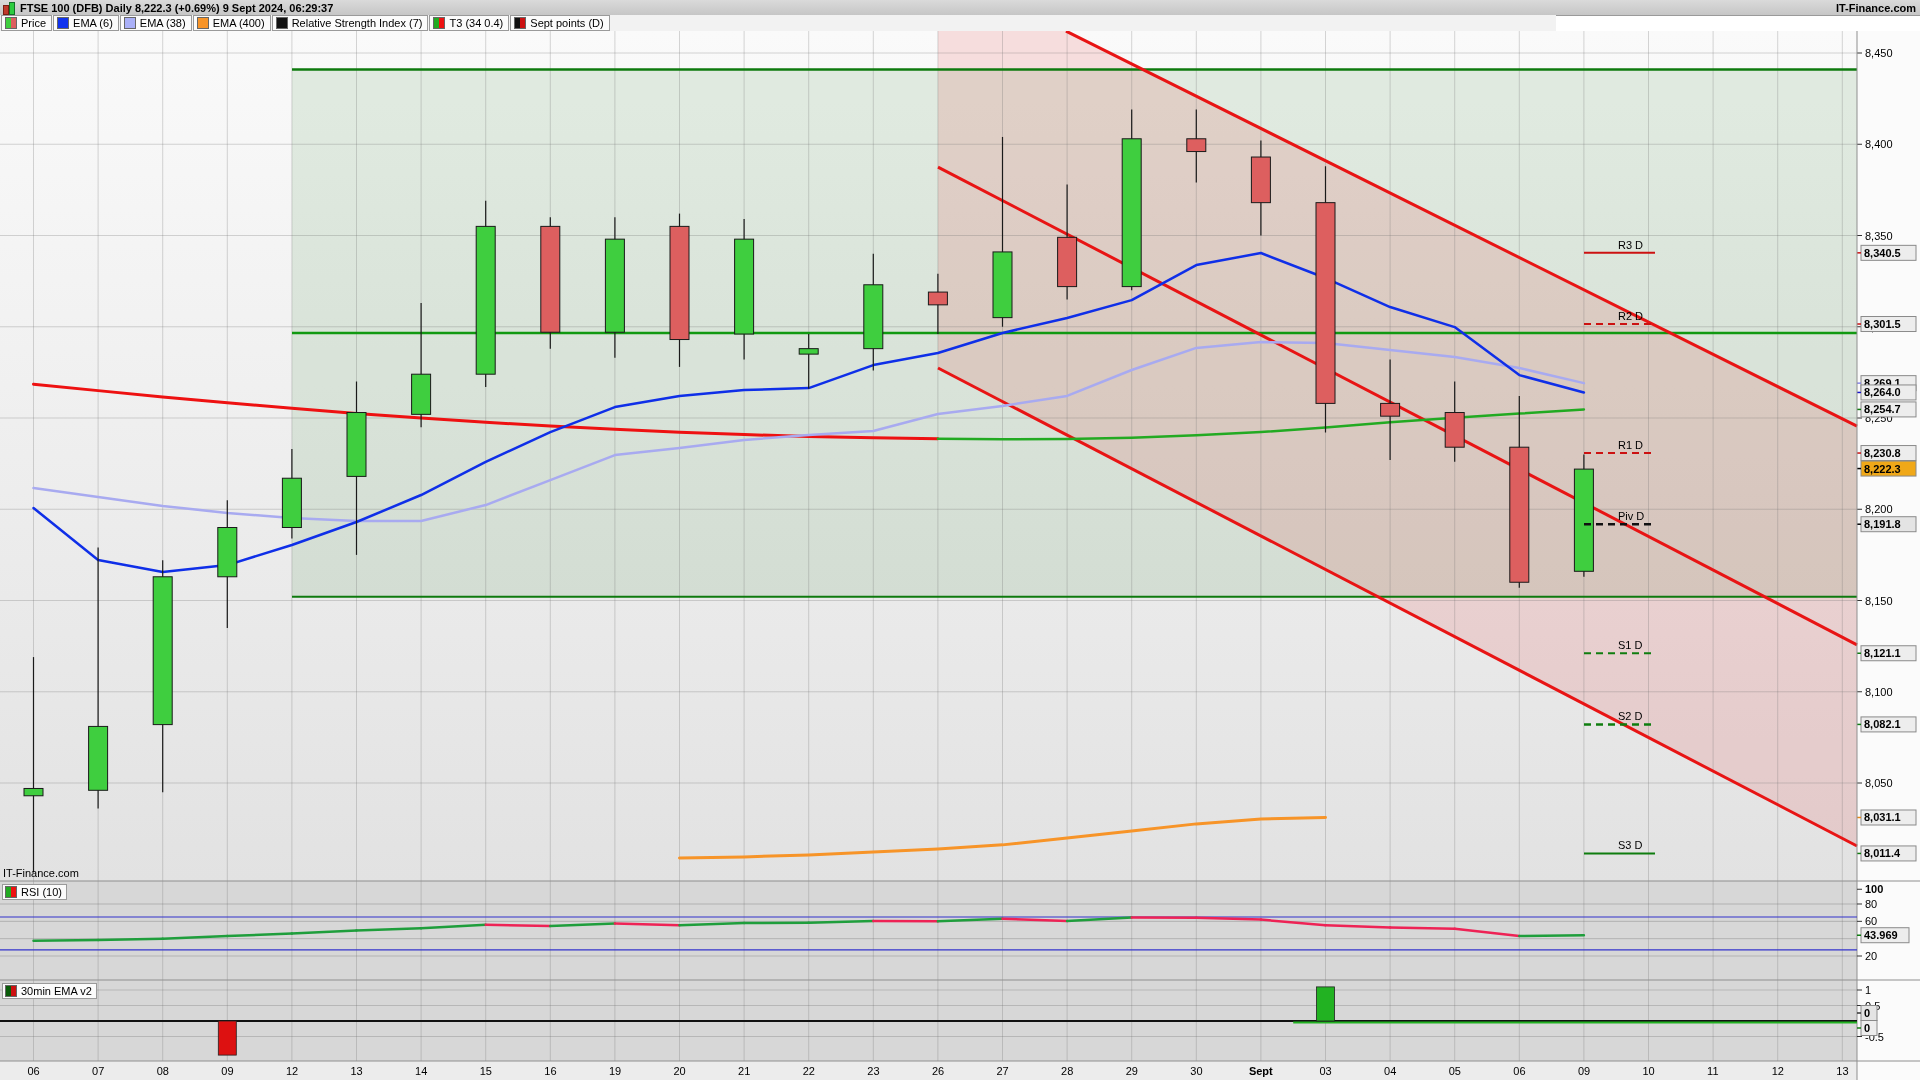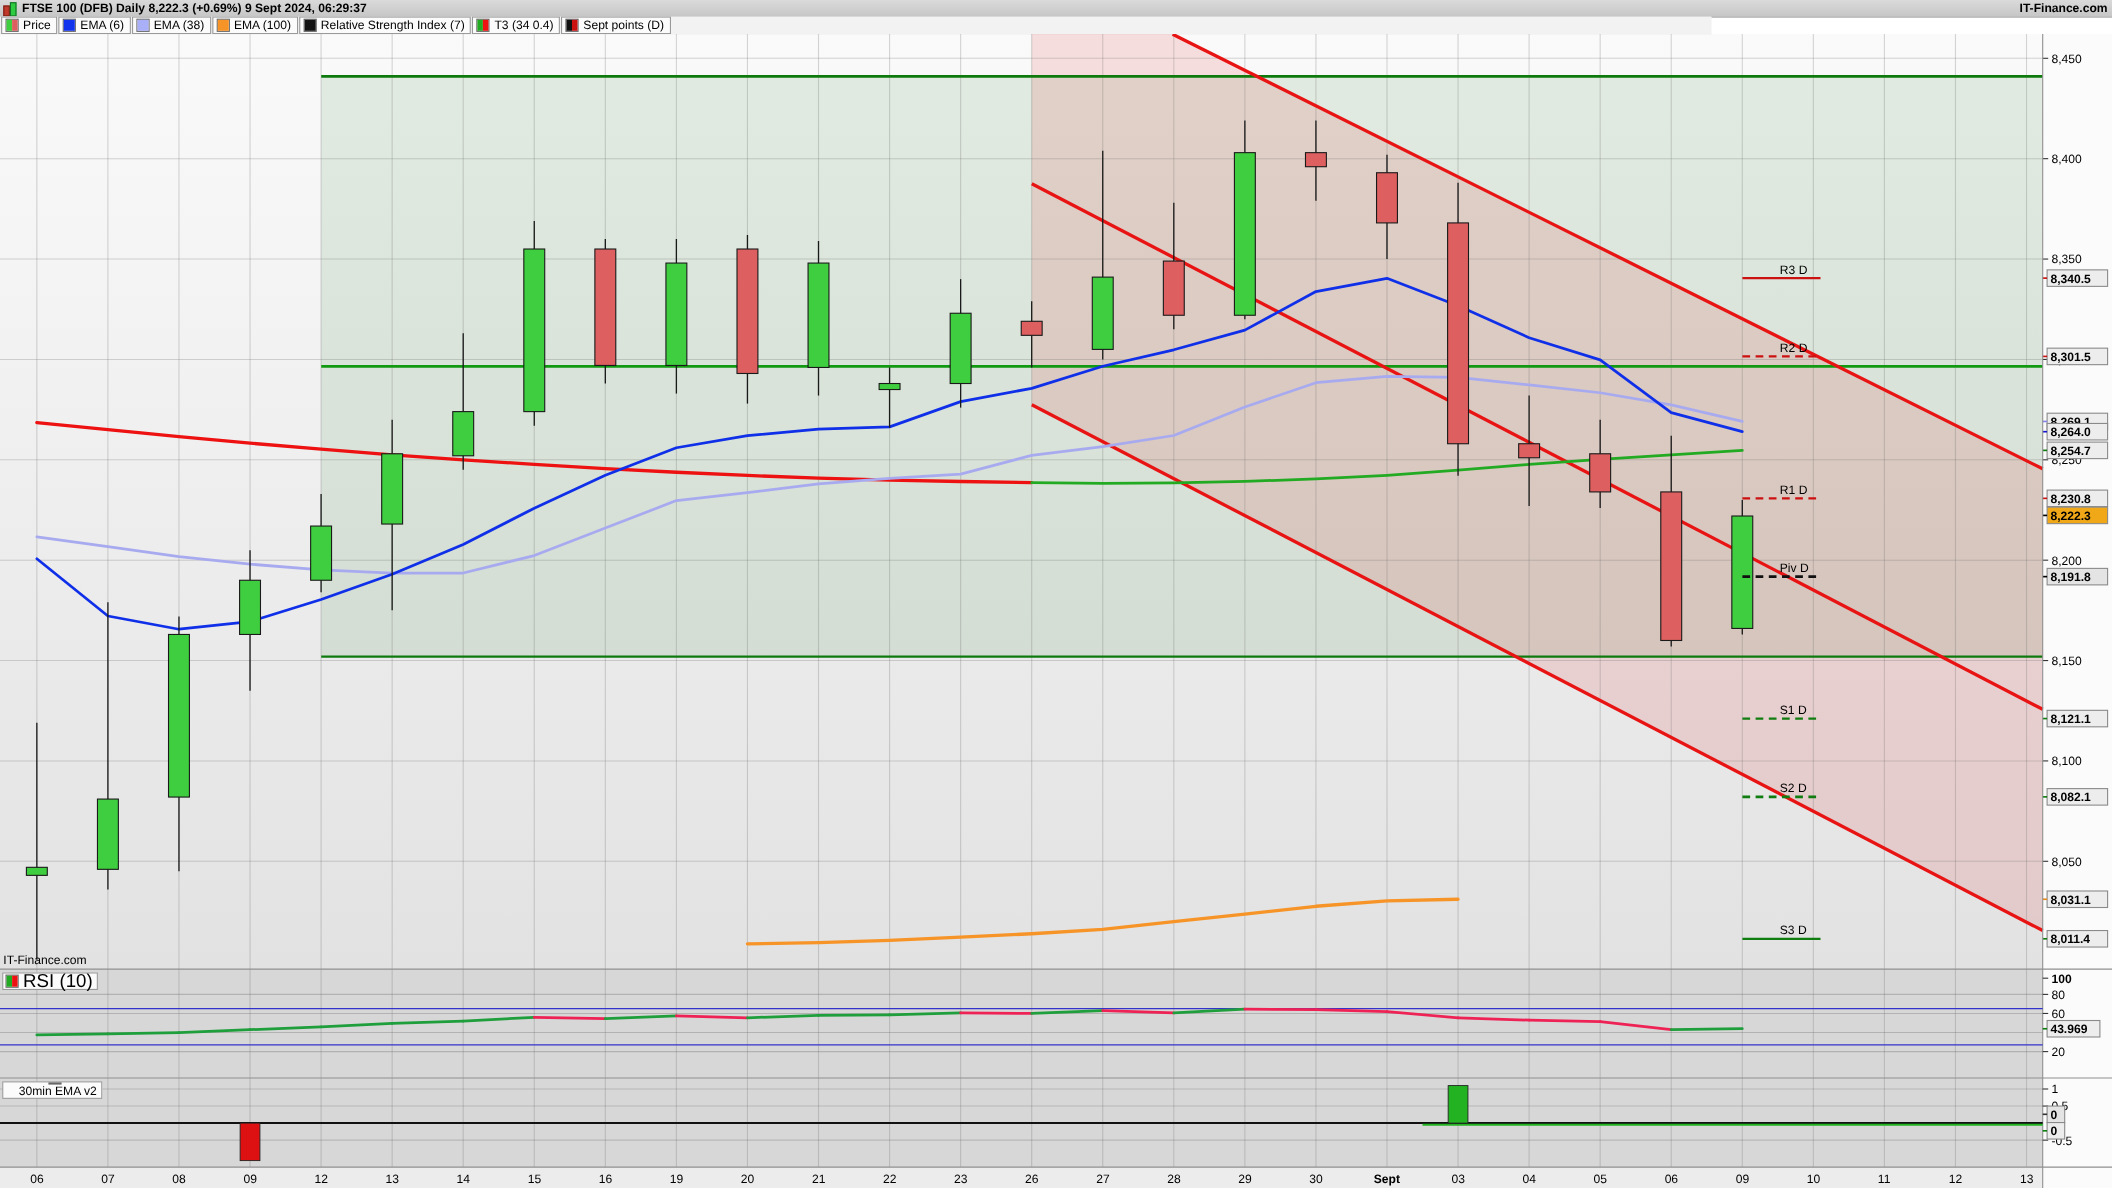--- a/index.html
+++ b/index.html
@@ -54,21 +54,21 @@
     <span class="lg-item">
         <span class="lg-sw">
           <i style="background: rgb(170, 176, 248);"></i>
         </span>
         <span>EMA (38)</span>
       </span>
     <span class="lg-item">
         <span class="lg-sw">
           <i style="background: rgb(247, 148, 40);"></i>
         </span>
-        <span>EMA (100)</span>
+        <span>EMA (400)</span>
       </span>
     <span class="lg-item">
         <span class="lg-sw">
           <i style="background: rgb(17, 17, 17);"></i>
         </span>
         <span>Relative Strength Index (7)</span>
       </span>
     <span class="lg-item">
         <span class="lg-sw">
           <i style="background: rgb(34, 170, 34);"></i>
@@ -352,27 +352,27 @@
       <text x="1384.1" y="1044" class="axtxt" font-size="12px" font-weight="normal">04</text>
       <text x="1448.6999999999998" y="1044" class="axtxt" font-size="12px" font-weight="normal">05</text>
       <text x="1513.3" y="1044" class="axtxt" font-size="12px" font-weight="normal">06</text>
       <text x="1577.8999999999999" y="1044" class="axtxt" font-size="12px" font-weight="normal">09</text>
       <text x="1642.4999999999998" y="1044" class="axtxt" font-size="12px" font-weight="normal">10</text>
       <text x="1707.1" y="1044" class="axtxt" font-size="12px" font-weight="normal">11</text>
       <text x="1771.6999999999998" y="1044" class="axtxt" font-size="12px" font-weight="normal">12</text>
       <text x="1836.2999999999997" y="1044" class="axtxt" font-size="12px" font-weight="normal">13</text>
     </svg>
 <div style="position: absolute; left: 3px; top: 867px; font-size: 11px; color: rgb(0, 0, 0); z-index: 5;">IT-Finance.com</div>
-    <div style="position: absolute; left: 2px; top: 884px; font-size: 17px; color: rgb(0, 0, 0); z-index: 5; background: rgb(251, 251, 251); border: 1px solid rgb(154, 154, 154); padding: 0px 4px 0px 2px; display: flex; align-items: center; height: 14px; justify-content: center;">
+    <div style="position: absolute; left: 2px; top: 884px; font-size: 11px; color: rgb(0, 0, 0); z-index: 5; background: rgb(251, 251, 251); border: 1px solid rgb(154, 154, 154); padding: 0px 4px 0px 2px; display: flex; align-items: center; height: 14px; justify-content: center;">
       <span style="display:inline-flex;width:10px;height:10px;border:0.5px solid #666;margin-right:4px;">
         <i style="flex:1;background:#22aa22;"></i>
         <i style="flex:1;background:#ee1111;"></i>
       </span>
       <span>RSI (10)</span>
     </div>
-    <div style="position: absolute; left: 2px; top: 983px; font-size: 11px; color: rgb(0, 0, 0); z-index: 5; background: rgb(251, 251, 251); border: 1px solid rgb(154, 154, 154); padding: 0px 4px 0px 14px; display: flex; align-items: center; height: 14px; flex-direction: column;">
+    <div style="position: absolute; left: 2px; top: 983px; font-size: 11px; color: rgb(0, 0, 0); z-index: 5; background: rgb(251, 251, 251); border: 1px solid rgb(154, 154, 154); padding: 0px 4px 0px 2px; display: flex; align-items: center; height: 14px;">
       <span style="display:inline-flex;width:10px;height:10px;border:0.5px solid #666;margin-right:4px;">
         <i style="flex:1;background:#0a5c0a;"></i>
         <i style="flex:1;background:#cc1111;"></i>
       </span>
       <span>30min EMA v2</span>
     </div>
   </div>
 
 </body></html>

